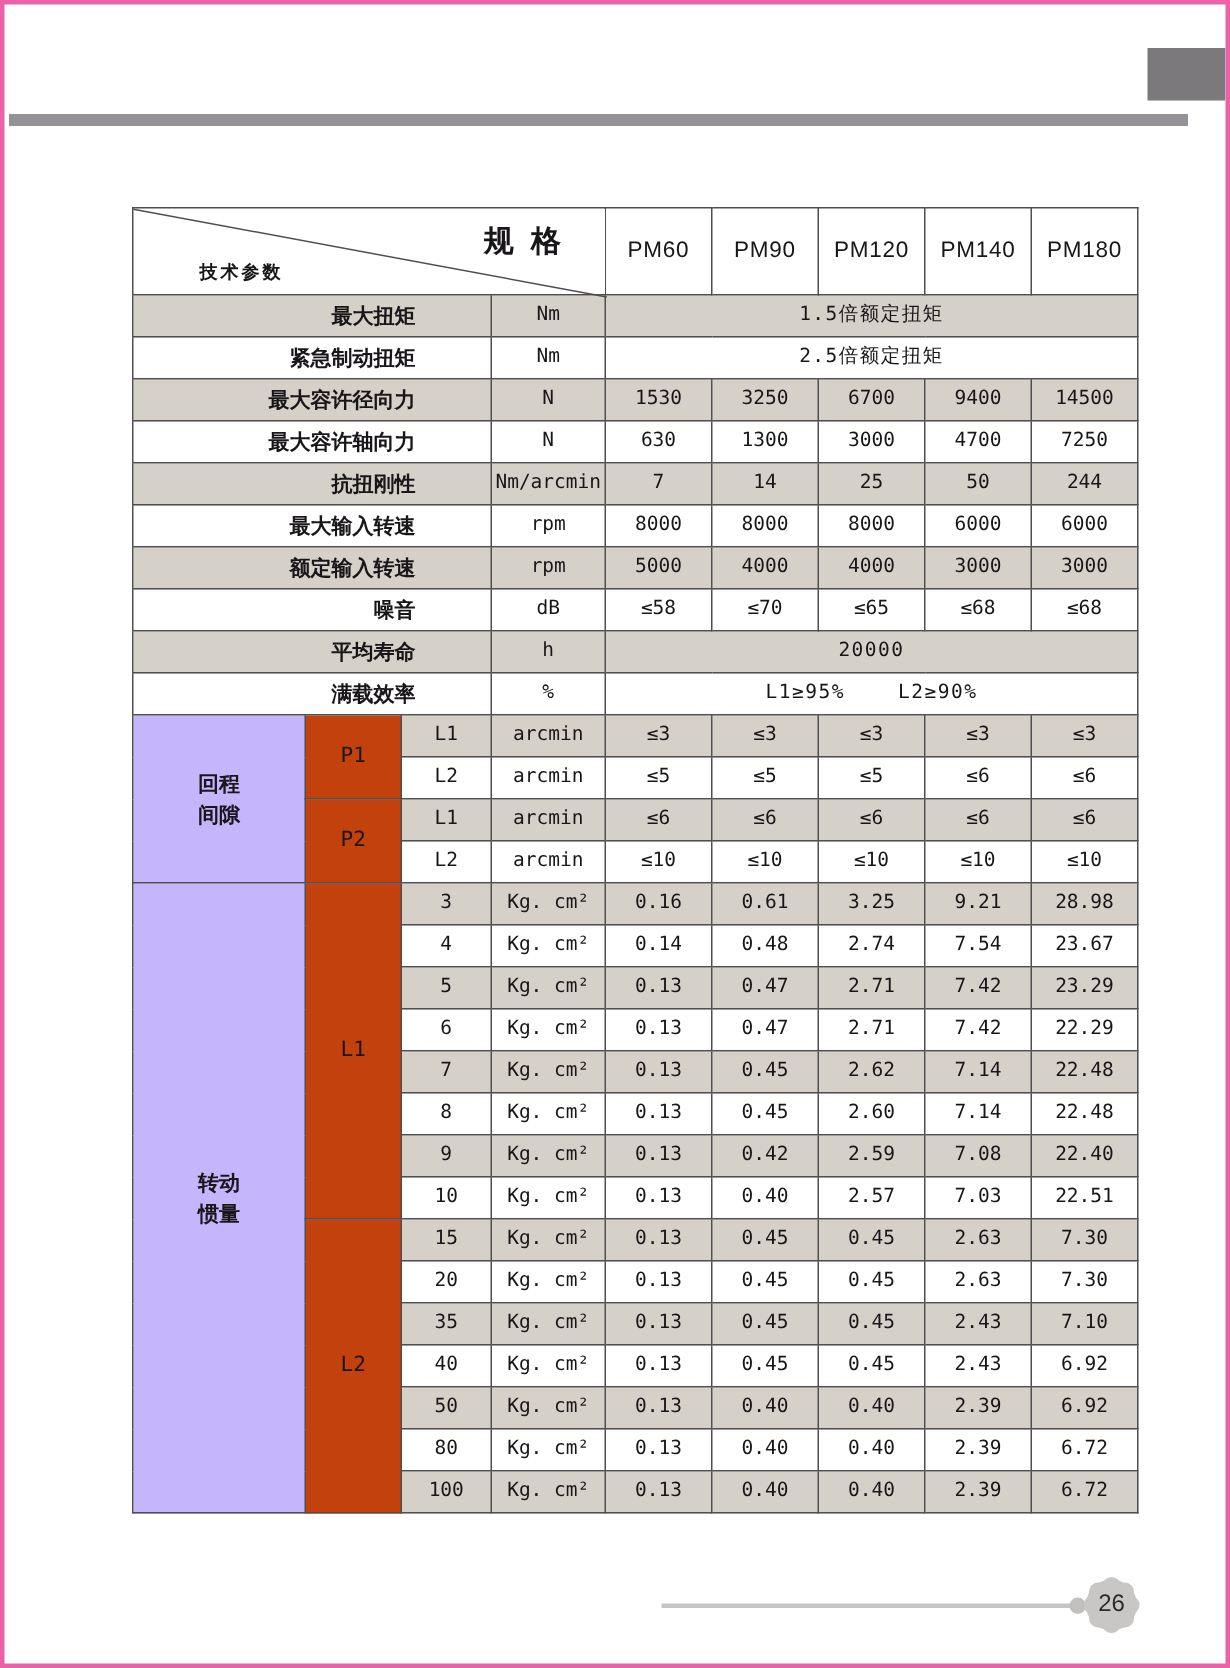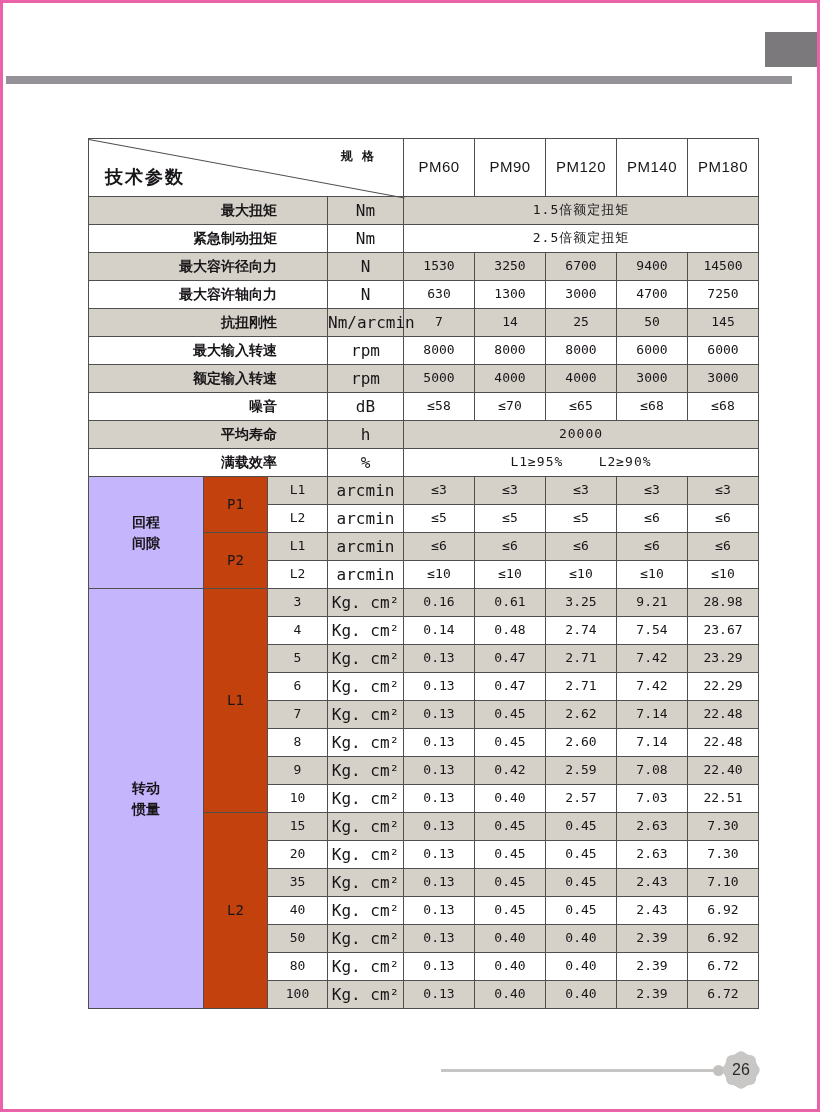--- a/index.html
+++ b/index.html
@@ -32,29 +32,29 @@
   }
   tr.hdr td{ height:57px; font-size:15px; letter-spacing:0.5px; }
   td.g{ background:var(--stripe); }
   td.num{ font-family:"DejaVu Sans Mono","Liberation Mono",monospace; font-size:13px; }
   td.label{ text-align:left; font-size:14px; font-weight:600; }
   .param-inner{ display:inline-block; width:138px; text-align:right; }
   td.group{ background:#c2410c; font-family:"DejaVu Sans Mono","Liberation Mono",monospace; font-size:14px; }
   td.seclabel{ background:#c4b5fd; font-size:14px; font-weight:600; text-align:center; }
   td.seclabel div{ display:block; line-height:1.5; }
   td.span-val{ white-space:pre; letter-spacing:1px; }
-  td.unitcell{ font-size:16px; }
+  td.unitcell{ font-size:13px; }
   
   td.diag{ position:relative; background:#fff; }
   .diag-line{
     position:absolute; left:0; top:0; width:321px; height:1px; background:var(--grid);
     transform-origin:0 0; transform:rotate(10.5deg);
   }
-  .corner-top{ position:absolute; right:26px; top:11px; font-size:12px; font-weight:600; letter-spacing:3px; }
-  .corner-bottom{ position:absolute; left:16px; bottom:8px; font-size:18px; font-weight:600; letter-spacing:2px; }
+  .corner-top{ position:absolute; right:26px; top:11px; font-size:20px; font-weight:600; letter-spacing:3px; }
+  .corner-bottom{ position:absolute; left:44px; bottom:8px; font-size:12px; font-weight:600; letter-spacing:2px; }
 
   
   .footer-line{ position:absolute; left:438px; top:1066px; width:276px; height:3px; background:var(--footgray); }
   .footer-dot{ position:absolute; left:710px; top:1062px; width:11px; height:11px; border-radius:50%; background:#c3c1c0; }
   .gear{ position:absolute; left:717px; top:1046px; width:42px; height:42px; }
   .gear .sq{ position:absolute; left:6px; top:6px; width:30px; height:30px; background:#c9c7c6; border-radius:6px; }
   .gear .sq.r45{ transform:rotate(45deg); }
   .gear .core{
     position:absolute; left:4px; top:4px; width:34px; height:34px; border-radius:50%;
     background:#c9c7c6; display:flex; align-items:center; justify-content:center;
@@ -121,21 +121,21 @@
           <td class="num ">4700</td>
           <td class="num ">7250</td>
         </tr>
         <tr>
           <td class="label g" colspan="3"><span class="param-inner">抗扭刚性</span></td>
           <td class="num unitcell g">Nm/arcmin</td>
           <td class="num g">7</td>
           <td class="num g">14</td>
           <td class="num g">25</td>
           <td class="num g">50</td>
-          <td class="num g">145</td>
+          <td class="num g">244</td>
         </tr>
         <tr>
           <td class="label " colspan="3"><span class="param-inner">最大输入转速</span></td>
           <td class="num unitcell ">rpm</td>
           <td class="num ">8000</td>
           <td class="num ">8000</td>
           <td class="num ">8000</td>
           <td class="num ">6000</td>
           <td class="num ">6000</td>
         </tr>

